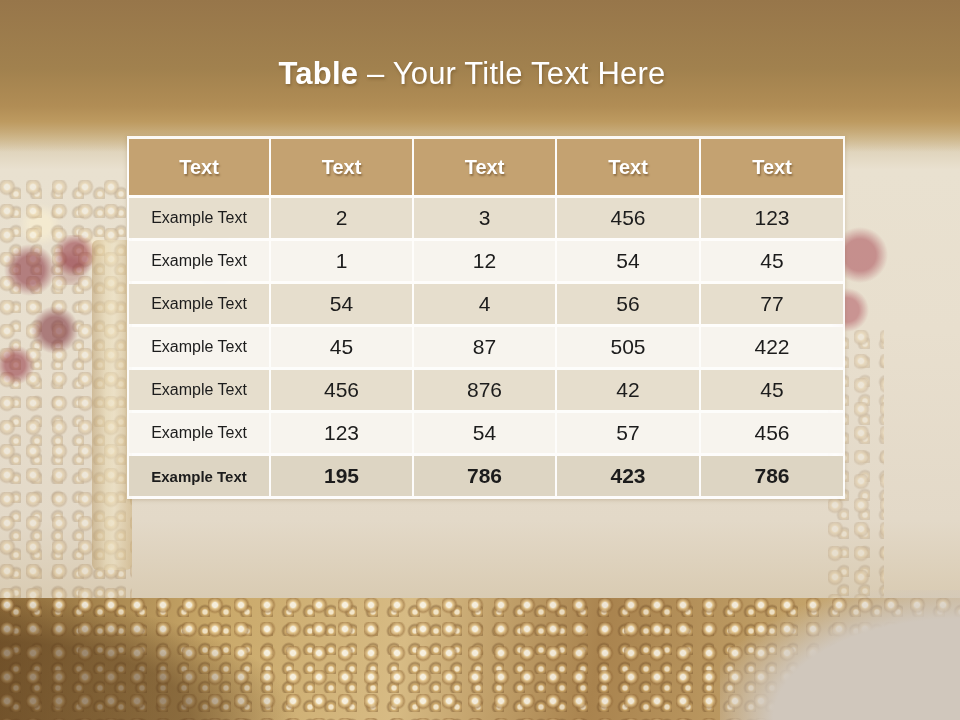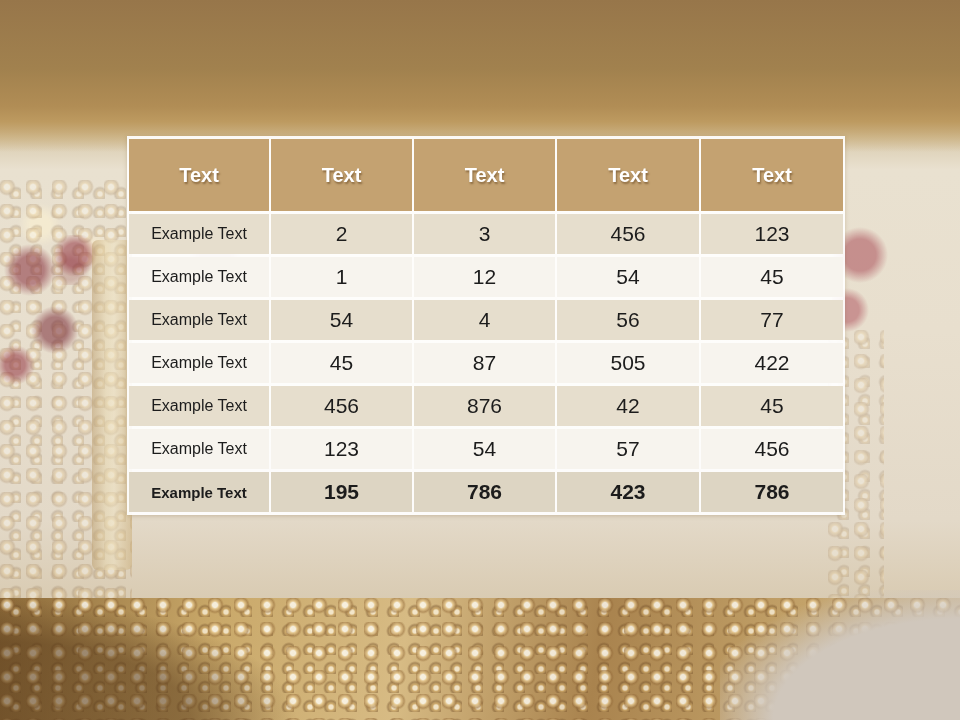--- a/index.html
+++ b/index.html
@@ -97,21 +97,21 @@
     width:706px;table-layout:fixed;
     border-collapse:separate;border-spacing:2px 3px;
     background:rgba(255,255,255,.92);
     box-shadow:0 1px 4px rgba(120,90,40,.25);
   }
   .slide-table th,.slide-table td{
     text-align:center;vertical-align:middle;
     padding:0 4px;overflow:hidden;
   }
   .slide-table th{
-    height:72px;background:#c4a271;color:#ffffff;
+    height:56px;background:#c4a271;color:#ffffff;
     font-size:20px;font-weight:bold;
     text-shadow:1px 1.5px 2px rgba(92,62,25,.55);
   }
   .slide-table td{height:40px;color:#1c1c1c;background:#f7f4ee;}
   .slide-table tr.odd td{background:#e6decd;}
   .slide-table td.label-cell{font-size:16px;}
   .slide-table td.value-cell{font-size:21px;}
   .slide-table tr.last-row td{background:#ddd5c3;font-weight:bold;}
   .slide-table tr.last-row td.label-cell{font-size:15px;}
 </style>
@@ -127,20 +127,24 @@
   <div class="candle"></div>
   <div class="sparkle-right beads"></div>
   <div class="berries-right"></div>
   <div class="bottom-jewelry">
     <div class="beads-layer beads"></div>
   </div>
   <div class="bottom-dark-left"></div>
   <div class="bottom-right-patch"></div>
   <div class="top-band"></div>
 
+  <div class="title">
+    <span class="t-bold">Table</span>
+    <span class="t-rest">– Your Title Text Here</span>
+  </div>
 
   <table class="slide-table">
     <colgroup>
       <col style="width:140px">
         <col style="width:141px">
         <col style="width:141px">
         <col style="width:142px">
         <col style="width:142px">
     </colgroup>
     <thead>

